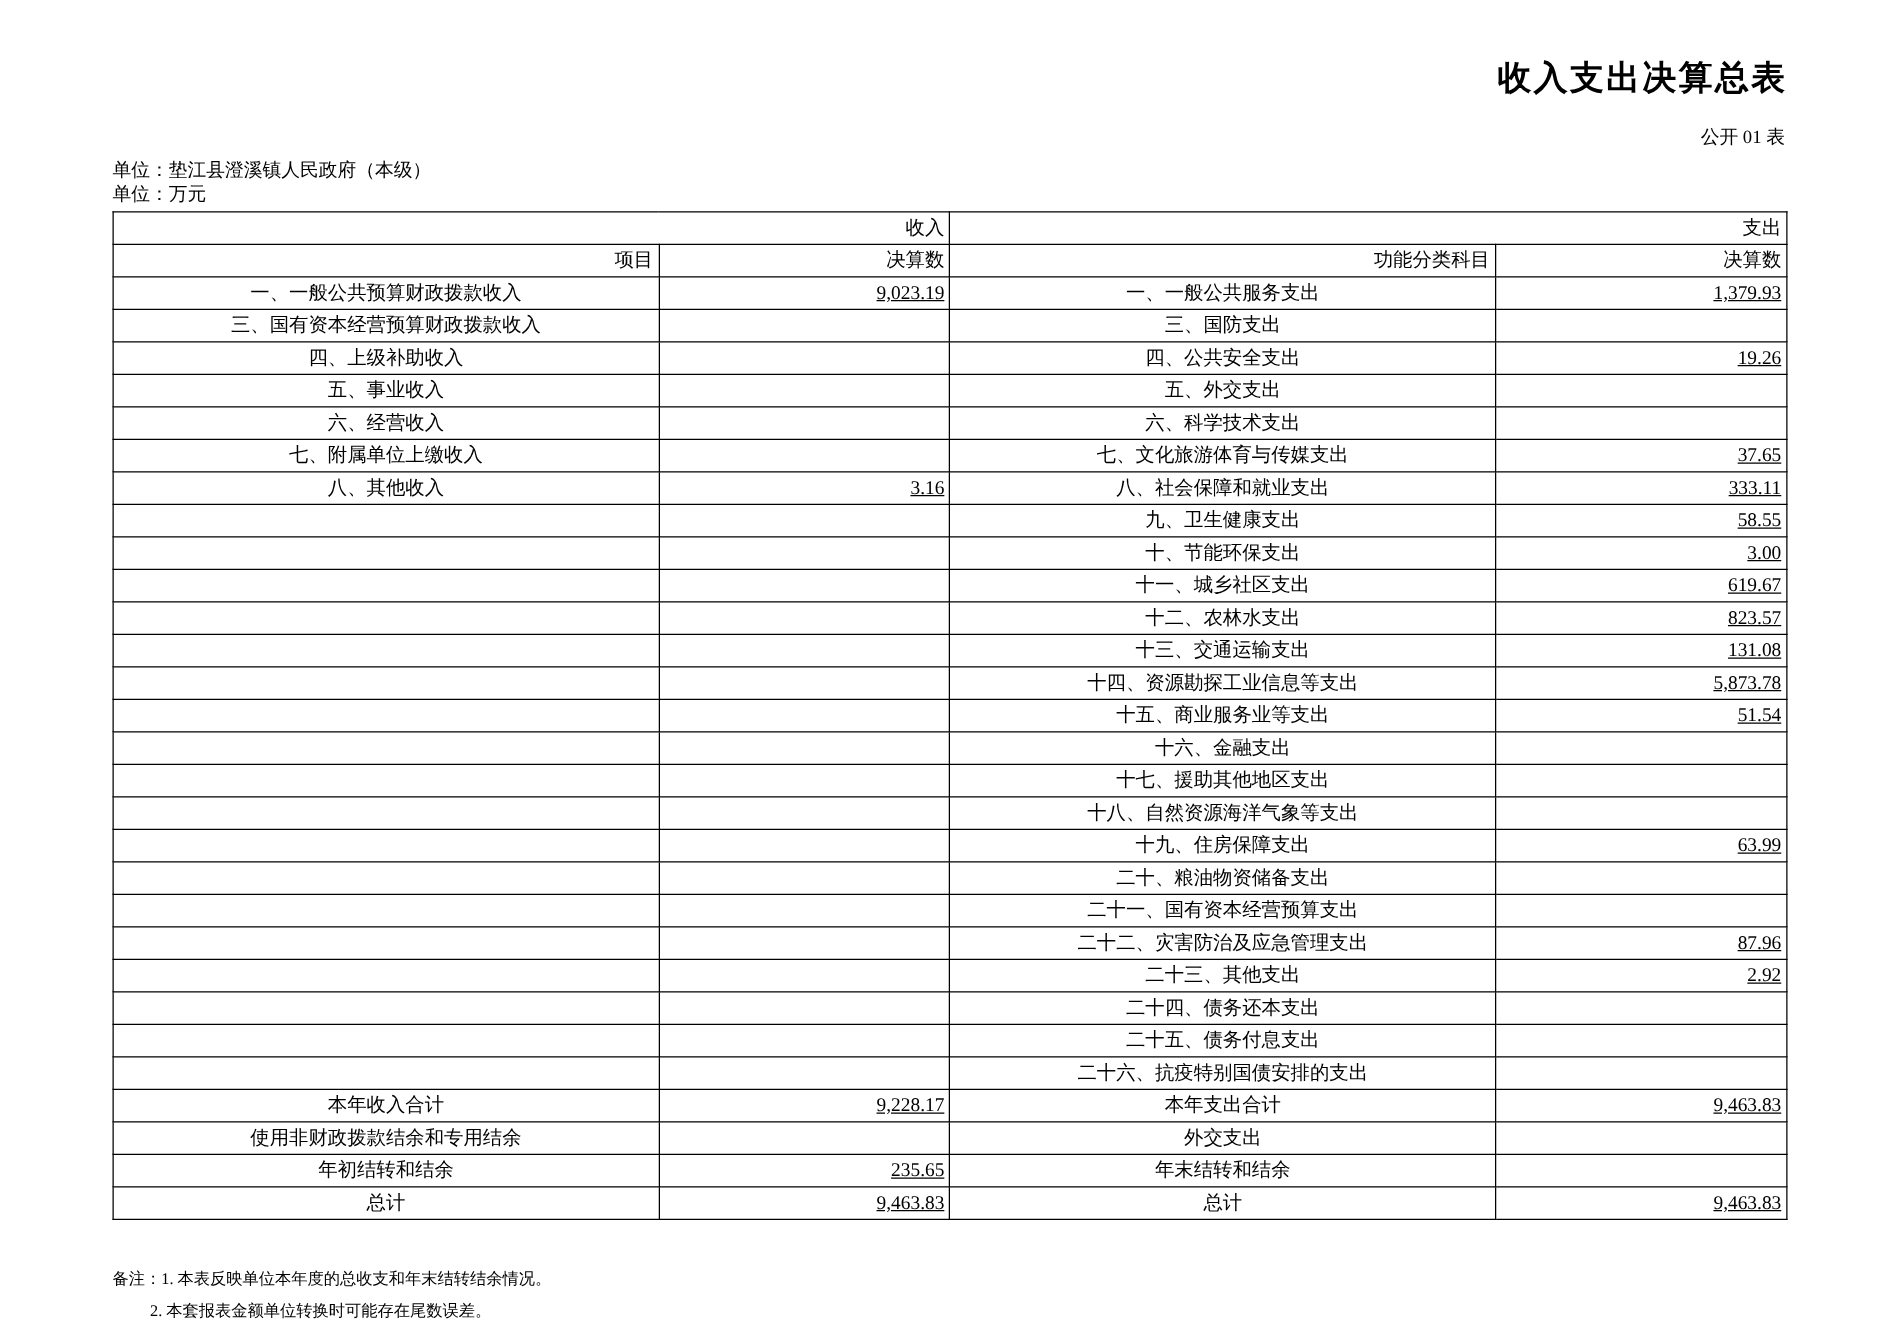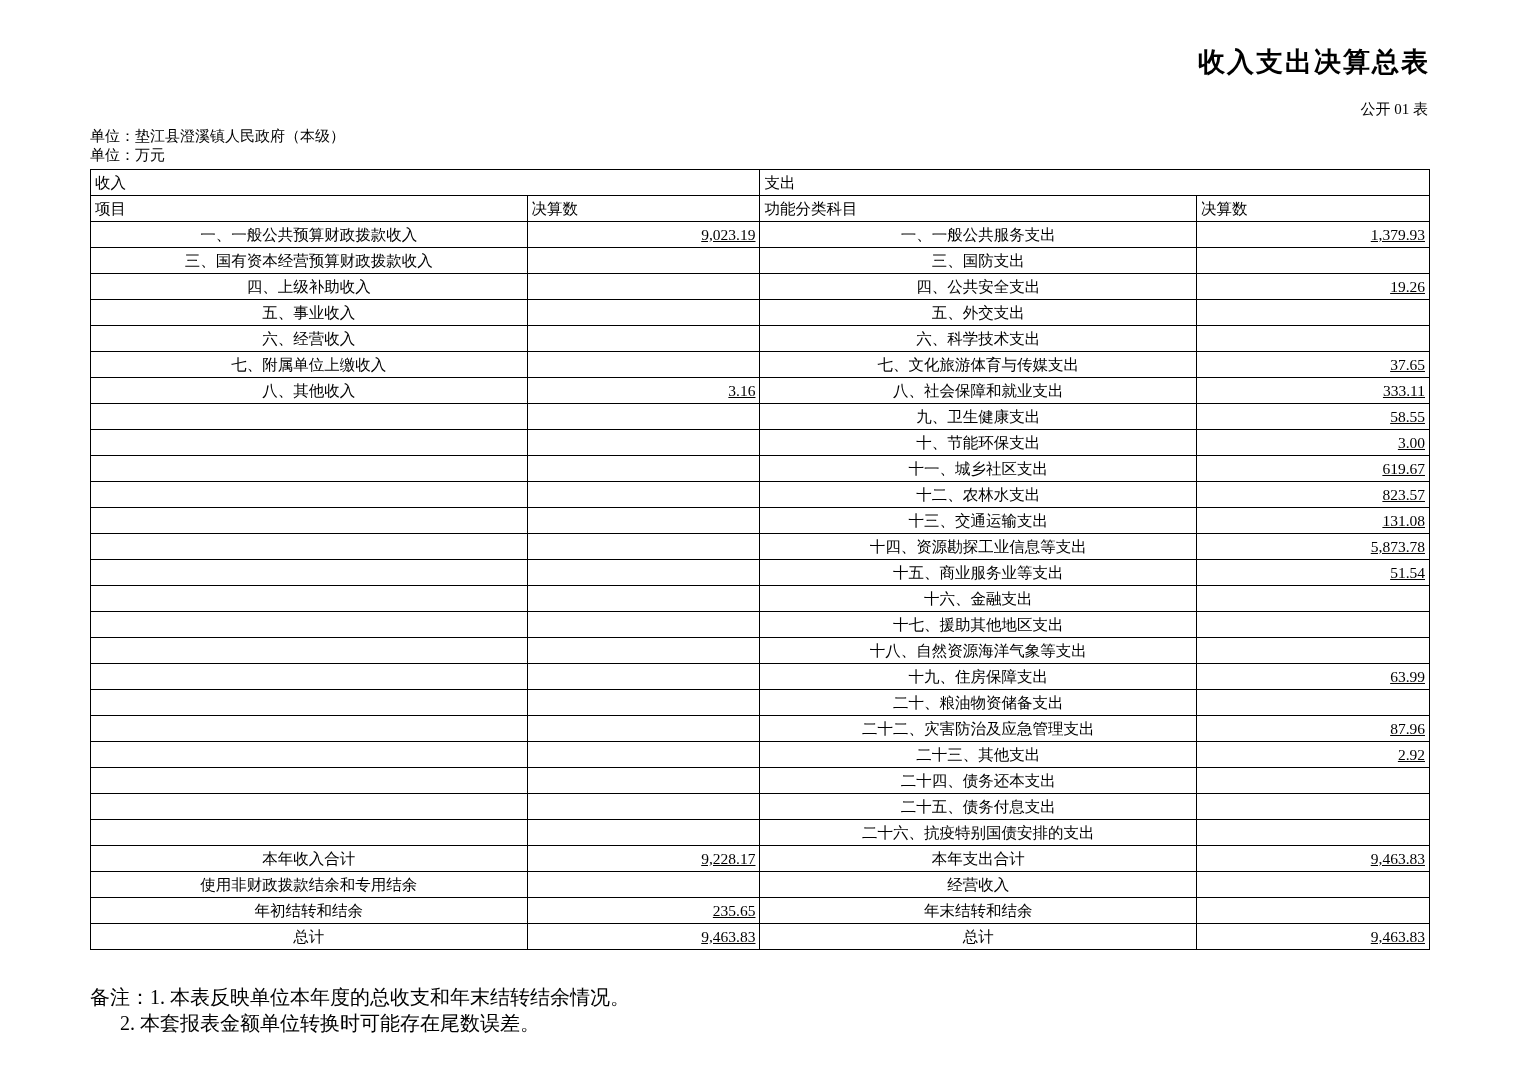--- a/index.html
+++ b/index.html
@@ -55,40 +55,40 @@
     border: 1px solid #000000;
     padding: 1px 4px;
     height: 23px;
     line-height: 21px;
     font-weight: normal;
     vertical-align: middle;
     overflow: hidden;
     white-space: nowrap;
   }
   .c-head {
-    text-align: left;
+    text-align: right;
   }
   .lbl {
     text-align: center;
     padding-left: 6px;
   }
   .num {
     text-align: right;
     padding-right: 6px;
     font-family: "Liberation Serif", "DejaVu Serif", serif;
     text-decoration: underline;
   }
   .ctr {
     text-align: center;
   }
   .col-item { width: 32.6%; }
   .col-num { width: 17.4%; }
   .notes {
     margin-top: 34px;
-    font-size: 20px;
+    font-size: 13px;
     line-height: 26px;
   }
   .notes .n2 {
     padding-left: 30px;
   }
   .page-num {
     position: absolute;
     bottom: 28px;
     left: 0;
     width: 1520px;
@@ -240,20 +240,26 @@
         </tr>
         <tr>
           <td class="lbl"></td>
           <td class="num"></td>
           <td class="lbl">二十、粮油物资储备支出</td>
           <td class="num"></td>
         </tr>
         <tr>
           <td class="lbl"></td>
           <td class="num"></td>
+          <td class="lbl">二十一、国有资本经营预算支出</td>
+          <td class="num"></td>
+        </tr>
+        <tr>
+          <td class="lbl"></td>
+          <td class="num"></td>
           <td class="lbl">二十二、灾害防治及应急管理支出</td>
           <td class="num">87.96</td>
         </tr>
         <tr>
           <td class="lbl"></td>
           <td class="num"></td>
           <td class="lbl">二十三、其他支出</td>
           <td class="num">2.92</td>
         </tr>
         <tr>
@@ -278,21 +284,21 @@
     <tbody id="summary-rows">
         <tr>
           <td class="ctr">本年收入合计</td>
           <td class="num">9,228.17</td>
           <td class="ctr">本年支出合计</td>
           <td class="num">9,463.83</td>
         </tr>
         <tr>
           <td class="lbl">使用非财政拨款结余和专用结余</td>
           <td class="num"></td>
-          <td class="lbl">经营收入</td>
+          <td class="lbl">外交支出</td>
           <td class="num"></td>
         </tr>
         <tr>
           <td class="lbl">年初结转和结余</td>
           <td class="num">235.65</td>
           <td class="lbl">年末结转和结余</td>
           <td class="num"></td>
         </tr>
         <tr>
           <td class="ctr">总计</td>

